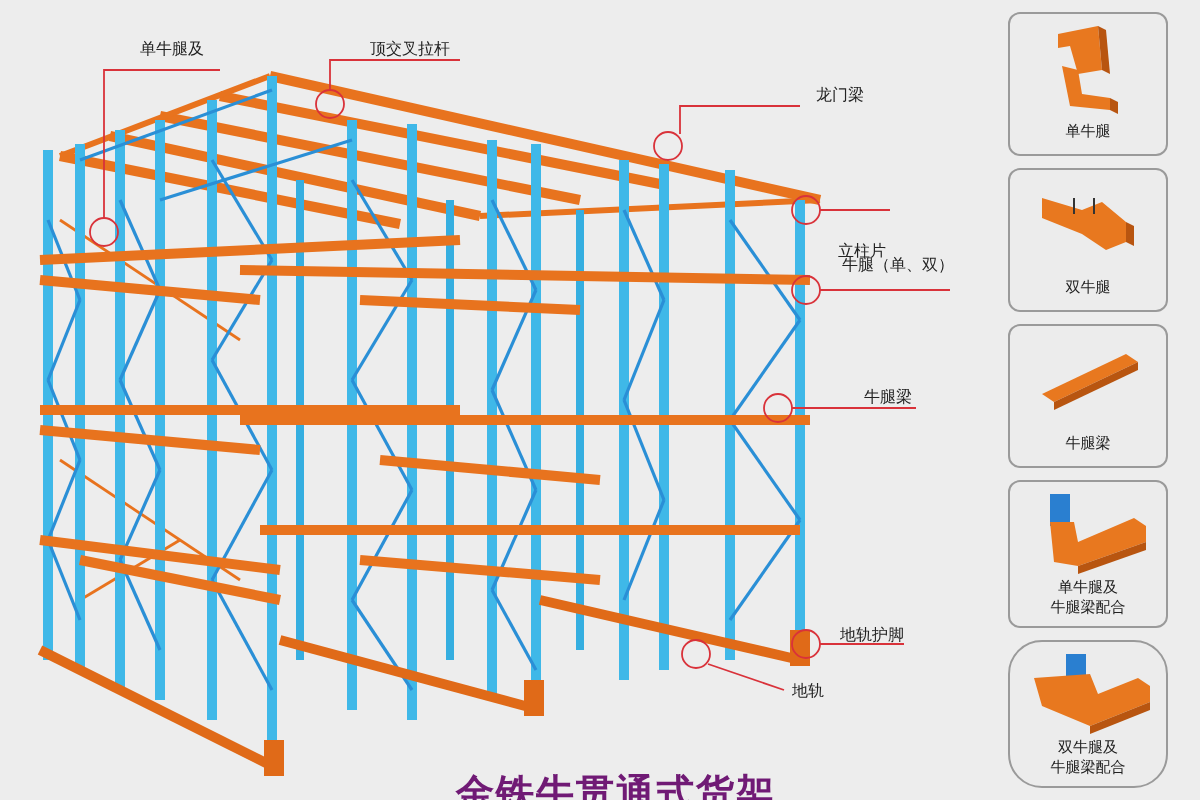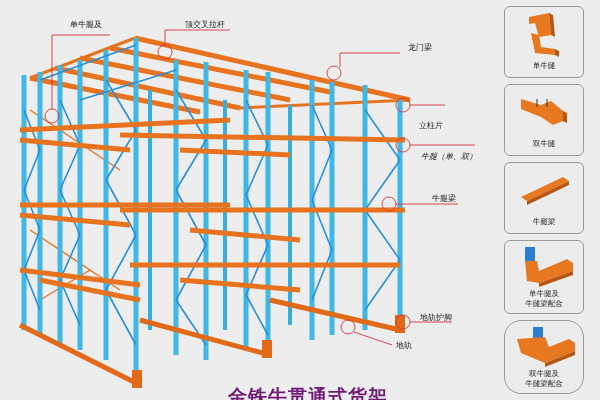--- a/index.html
+++ b/index.html
@@ -163,21 +163,21 @@
     <line class="red" x1="410" y1="322" x2="452" y2="322"></line>
     <circle class="red" cx="348" cy="327" r="7"></circle>
     <line class="red" x1="354" y1="332" x2="392" y2="345"></line>
   </g>
 </svg>
 
 <div class="callout" style="left:70px; top:20px;">单牛腿及</div>
 <div class="callout" style="left:185px; top:20px;">顶交叉拉杆</div>
 <div class="callout" style="left:372px; top:43px;margin-left:36px;">龙门梁</div>
 <div class="callout" style="left:419px; top:95px;margin-top:26px;">立柱片</div>
-<div class="callout" style="left:421px; top:152px;font-style:italic;">牛腿（单、双）</div>
+<div class="callout" style="left:421px; top:128px;">牛腿（单、双）</div>
 <div class="callout" style="left:432px; top:194px;">牛腿梁</div>
 <div class="callout" style="left:420px; top:313px;">地轨护脚</div>
 <div class="callout" style="left:396px; top:341px;">地轨</div>
 
 <div class="title">金铁牛贯通式货架</div>
 
 <div class="panel" style="top:6px; height:70px;">
   <svg width="78" height="50">
     <polygon points="24,10 44,6 46,28 34,30 30,16 24,17" fill="#e8781f"></polygon>
     <polygon points="44,6 48,8 50,30 46,28" fill="#b85510"></polygon>

